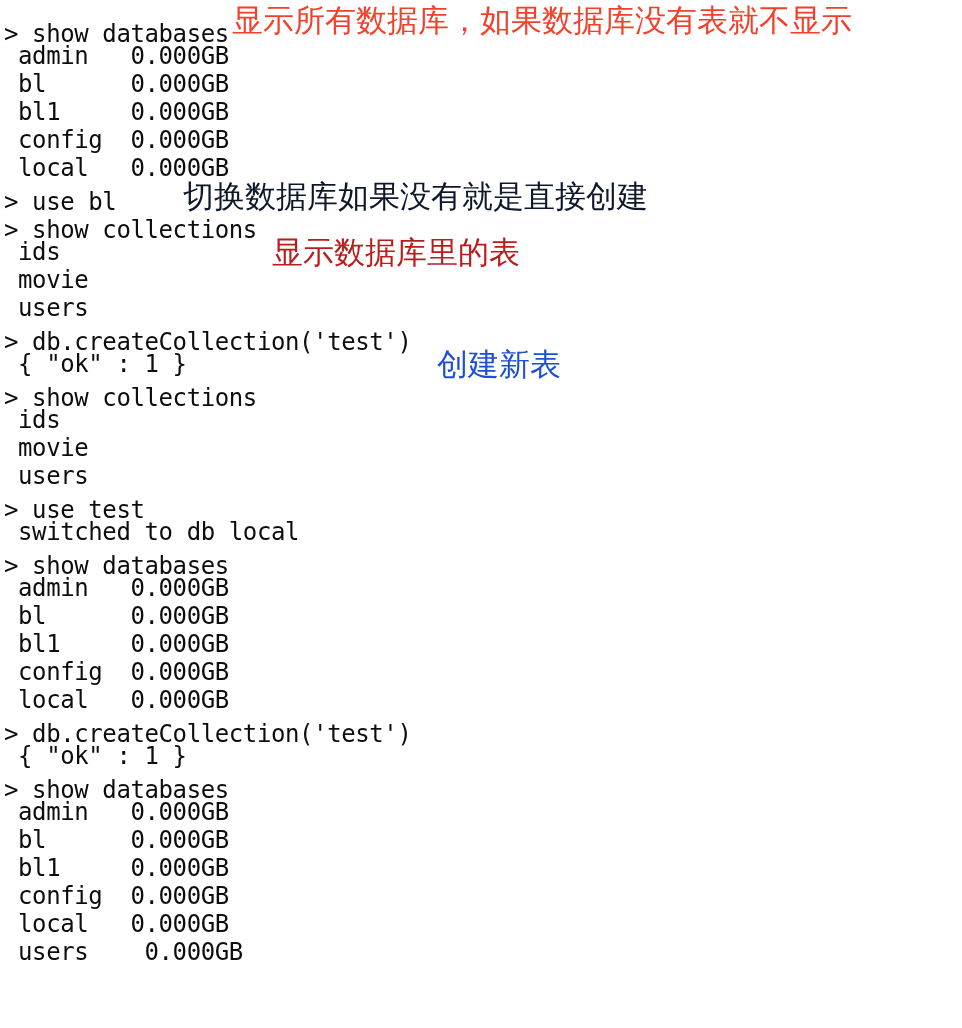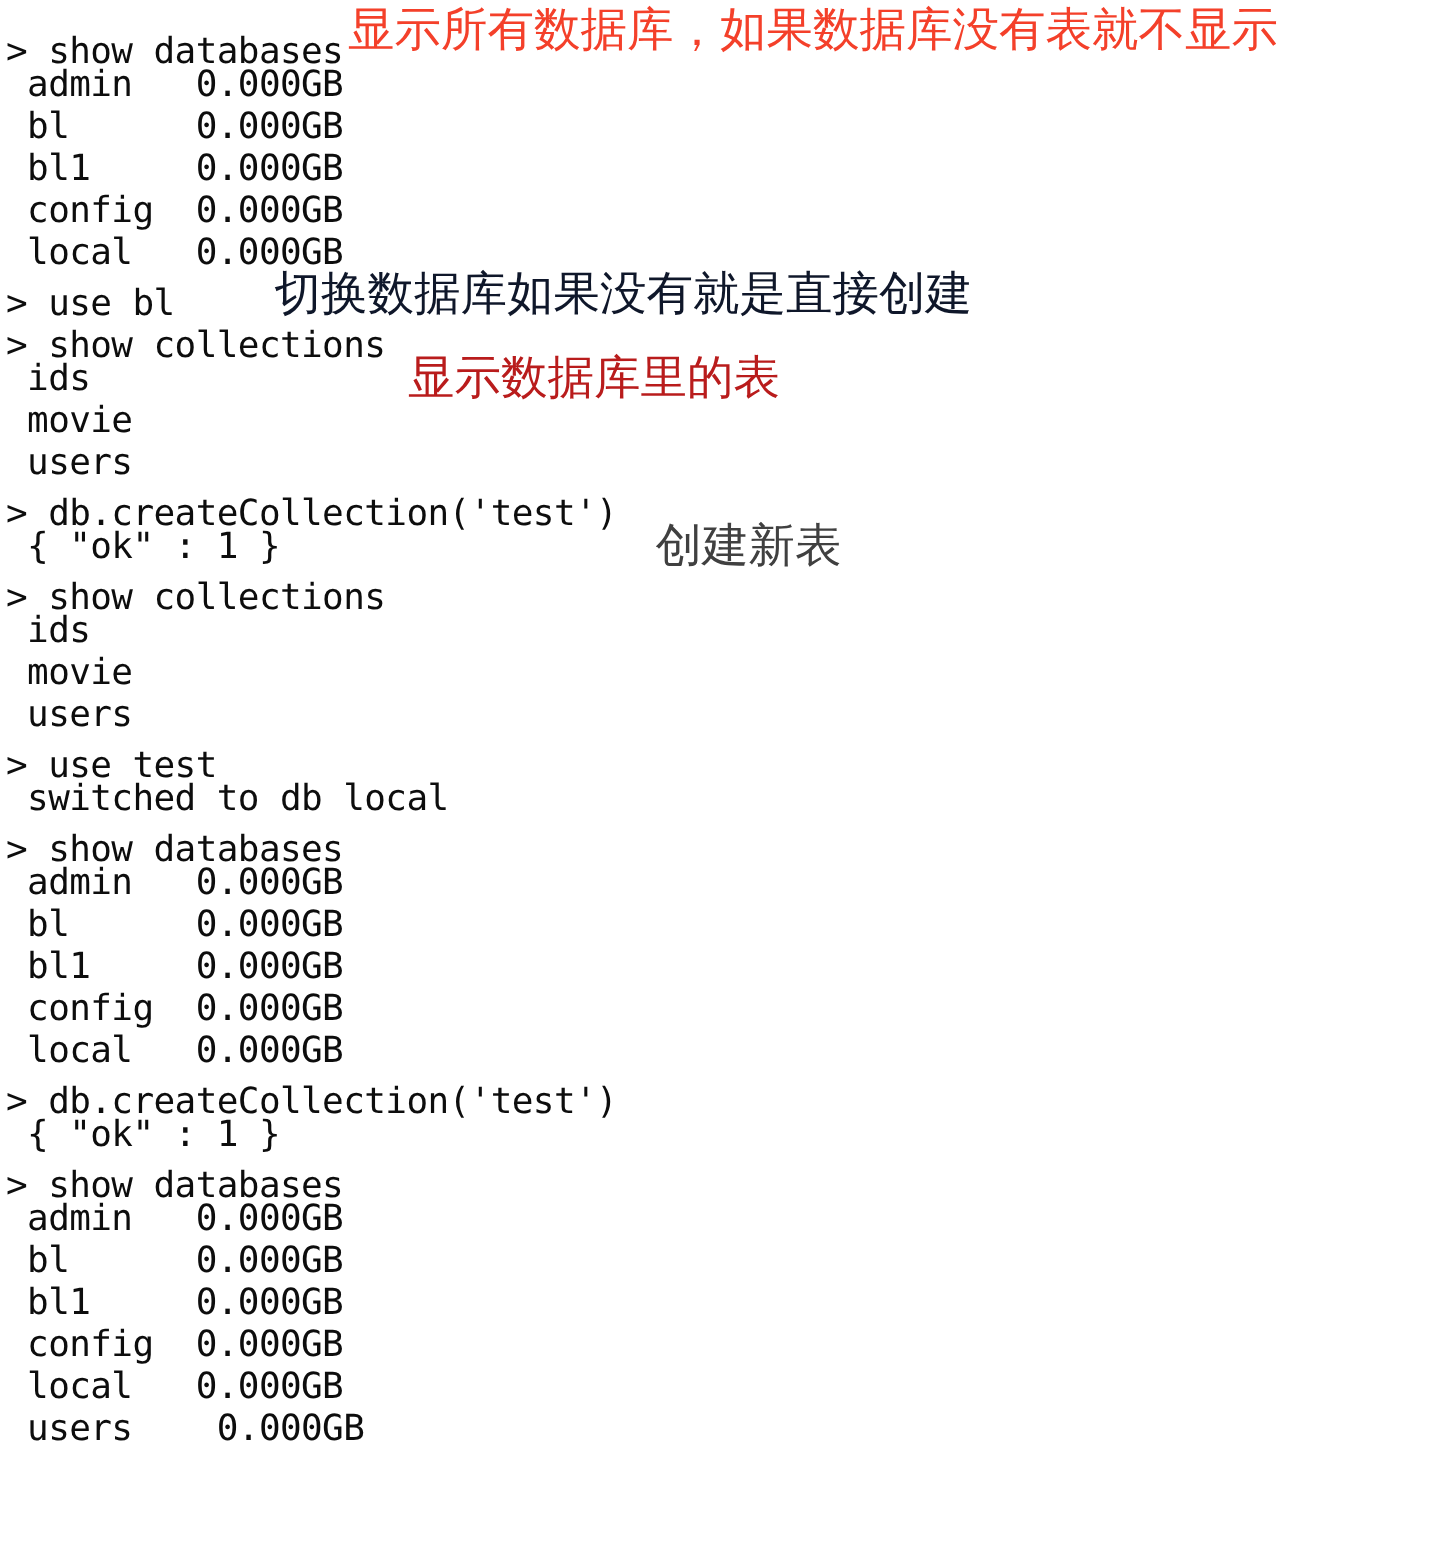--- a/index.html
+++ b/index.html
@@ -95,16 +95,16 @@
       <div class="line"><span> config  0.000GB</span></div>
       <div class="line"><span> local   0.000GB</span></div>
       <div class="line"><span> users    0.000GB</span></div>
       <div class="line prompt"><span class="bracket">[</span></div>
     </div>
 
   <div id="annotation-layer">
       <div class="annotation" style="left: 232px; top: 5px; color: rgb(244, 64, 42);">显示所有数据库，如果数据库没有表就不显示</div>
       <div class="annotation" style="left: 143px; top: 181px; color: #0f172a; margin-left: 40px;">切换数据库如果没有就是直接创建</div>
       <div class="annotation" style="left: 272px; top: 237px; color: #b91c1c;">显示数据库里的表</div>
-      <div class="annotation" style="left: 437px; top: 349px; color: #404040;">创建新表</div>
+      <div class="annotation" style="left: 437px; top: 349px; color: #1d4ed8;">创建新表</div>
     </div>
 
 </div>
 
 </body></html>

